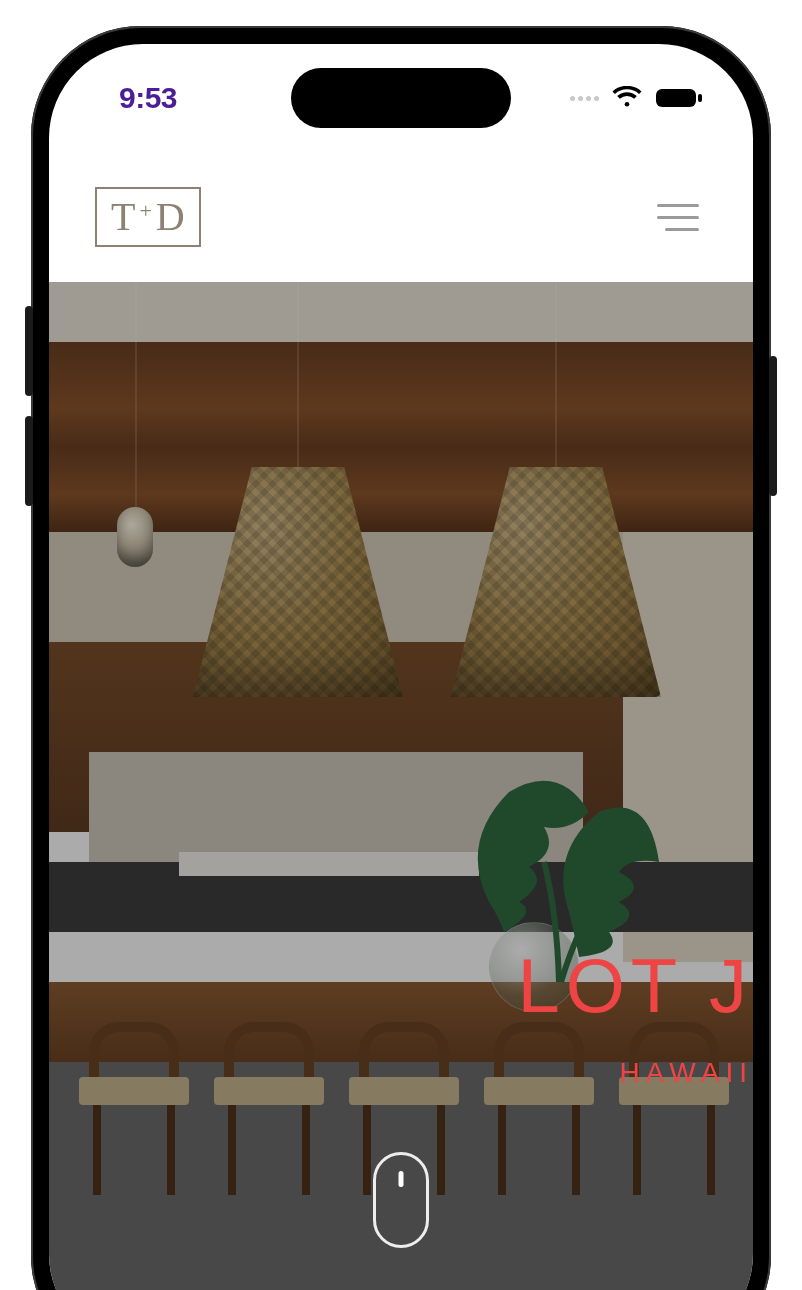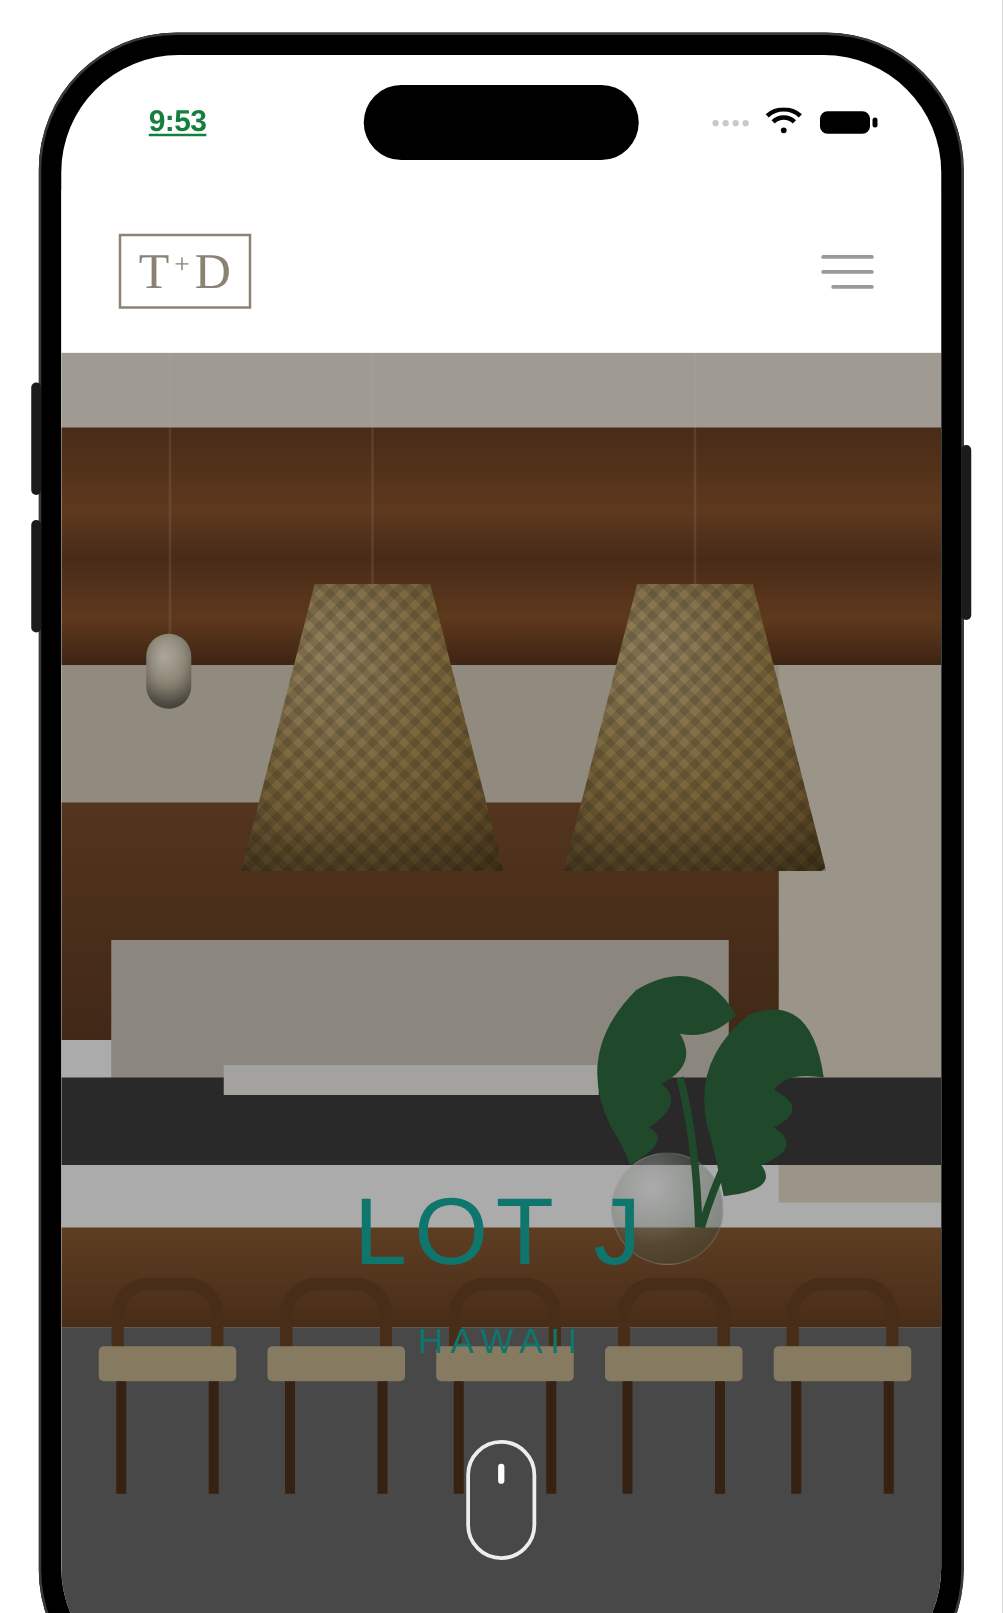--- a/index.html
+++ b/index.html
@@ -41,21 +41,21 @@
   }
 
   
   .status-bar {
     position: absolute; top: 0; left: 0; right: 0;
     height: 108px;
     display: flex; align-items: center; justify-content: space-between;
     padding: 0 50px 0 70px;
     z-index: 40;
   }
-  .status-time { font-size: 24px; font-weight: 600; letter-spacing: -0.5px; color: #15803d; text-decoration: underline; }
+  .status-time { font-size: 30px; font-weight: 600; letter-spacing: -0.5px; color: #4c1d95; }
   .status-right { display: flex; align-items: center; gap: 12px; }
   .dots { display: flex; gap: 3px; }
   .dots span { width: 5px; height: 5px; border-radius: 50%; background: #c9c9c9; }
   .wifi-icon svg, .batt-icon svg { display: block; }
 
   
   .app-header {
     position: absolute; top: 108px; left: 0; right: 0;
     height: 130px;
     background: #fff;
@@ -131,21 +131,21 @@
   .vase { position:absolute; width:90px; height:90px; border-radius:50%;
           background: radial-gradient(circle at 35% 30%, rgba(255,255,255,0.6), rgba(120,140,120,0.35) 55%, rgba(60,80,60,0.4));
           border:1px solid rgba(255,255,255,0.25); }
 
   
   .shade { position:absolute; inset:0; background: rgba(10,10,10,0.34); }
 
   .hero-text {
     position:absolute; left:0; right:0;
     top: 660px;               
-    text-align:center; color:#0f766e; z-index:5;
+    text-align:right; color:#ef4444; z-index:5;
   }
   .hero-title { font-size: 76px; font-weight: 300; letter-spacing: 6px; }
   .hero-sub   { margin-top: 28px; font-size: 28px; font-weight: 300; letter-spacing: 6px; }
 
   .scroll-cue {
     position:absolute; left:50%; transform:translateX(-50%);
     top: 870px;
     width: 56px; height: 96px;
     border: 3px solid rgba(255,255,255,0.9);
     border-radius: 30px;

